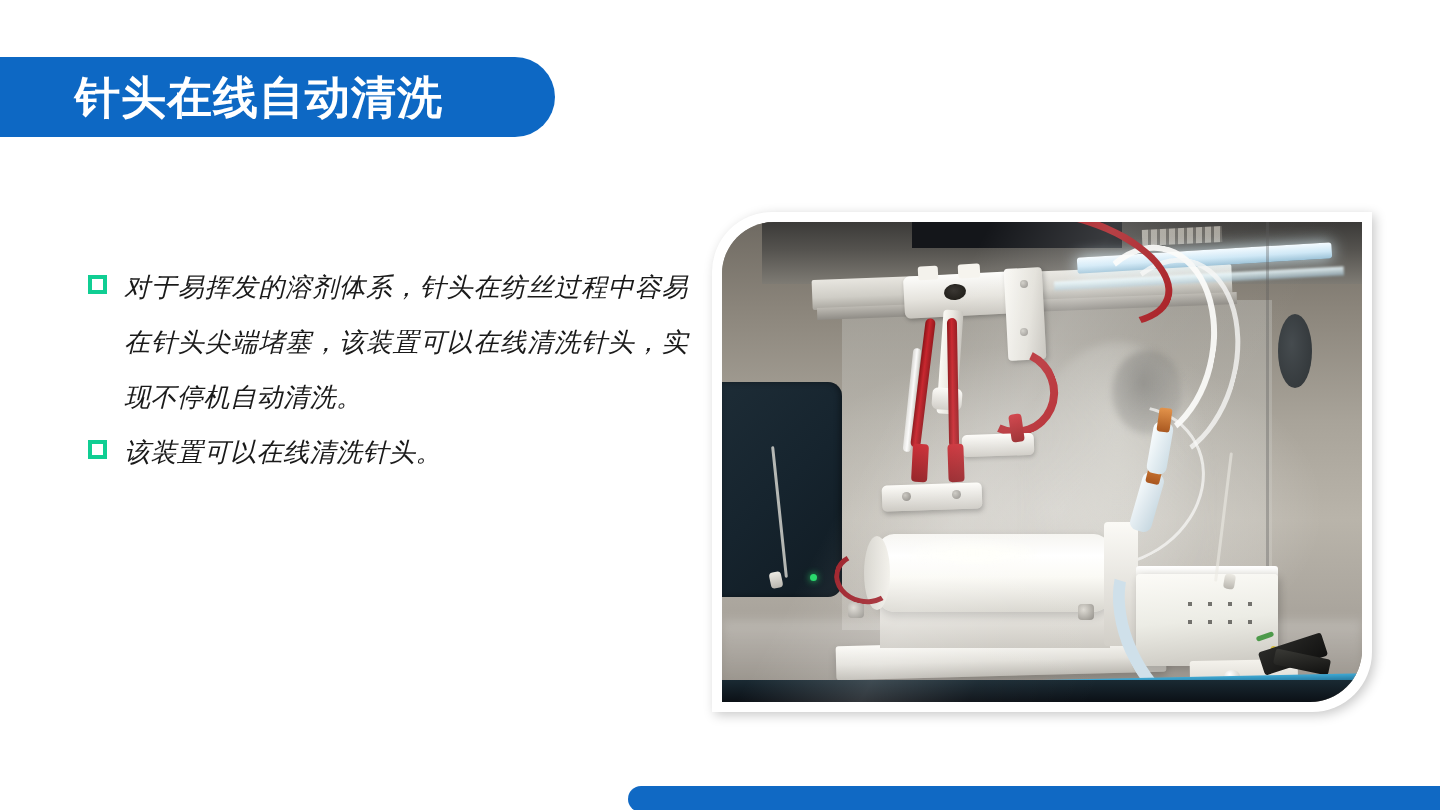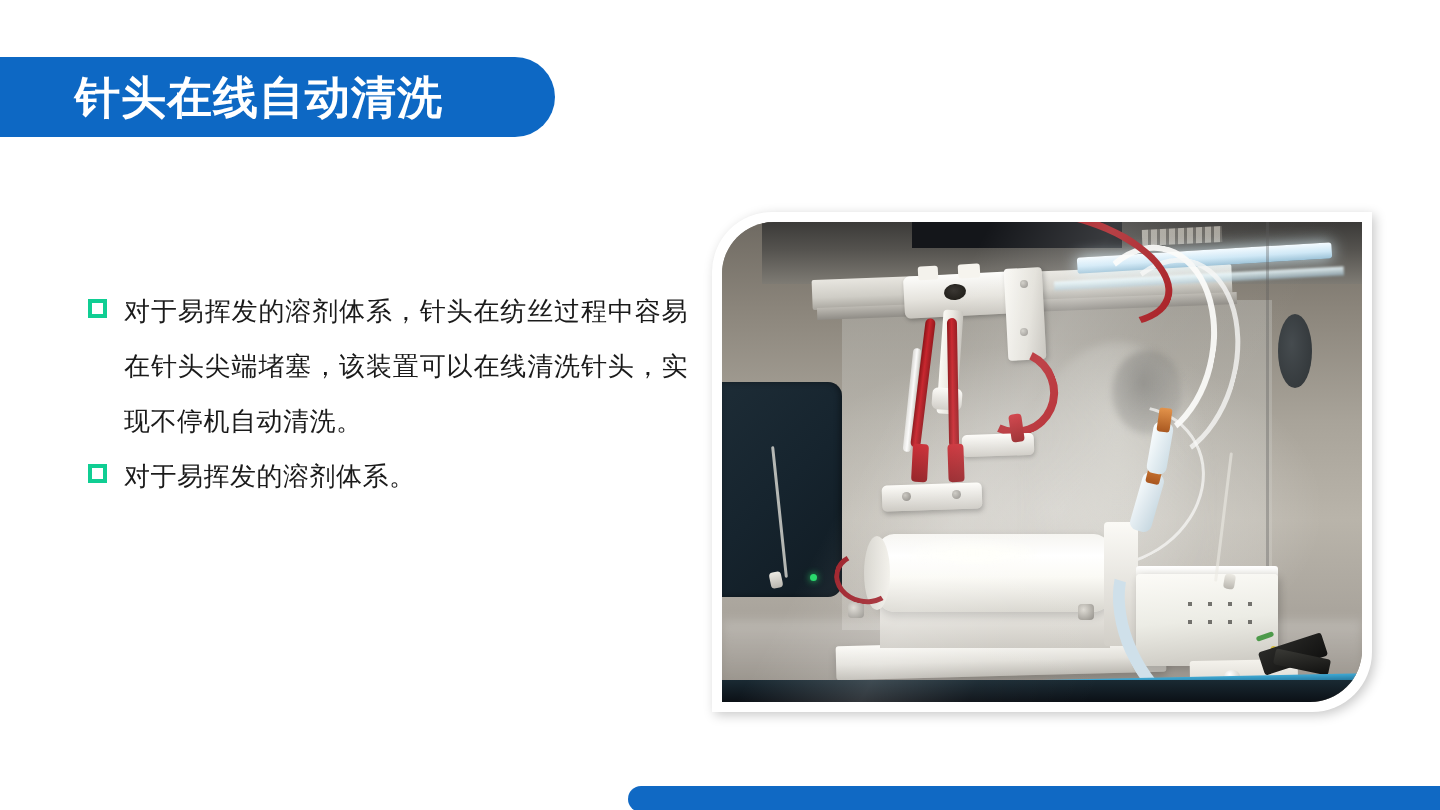--- a/index.html
+++ b/index.html
@@ -40,22 +40,23 @@
     letter-spacing: 1px;
     line-height: 1;
     white-space: nowrap;
     font-family: "Liberation Sans", "DejaVu Sans", sans-serif;
   }
 
   
   .bullet-list {
     position: absolute;
     left: 88px;
-    top: 284px;
+    top: 260px;
     width: 600px;
+    font-style: italic;
   }
   .bullet-item {
     display: flex;
     align-items: flex-start;
     margin-bottom: 0px;
   }
   .bullet-marker {
     flex: 0 0 auto;
     width: 19px;
     height: 19px;
@@ -555,21 +556,21 @@
 
   <div class="bullet-list">
 
     <div class="bullet-item">
       <span class="bullet-marker"></span>
       <span class="bullet-text">对于易挥发的溶剂体系，针头在纺丝过程中容易在针头尖端堵塞，该装置可以在线清洗针头，实现不停机自动清洗。</span>
     </div>
 
     <div class="bullet-item">
       <span class="bullet-marker"></span>
-      <span class="bullet-text">对于易挥发的溶剂体系。</span>
+      <span class="bullet-text">该装置可以在线清洗针头。</span>
     </div>
 
 
   </div>
 
   <div class="photo-frame">
     <div class="photo">
       <div class="ph-layer ph-bg"></div>
       <div class="ph-layer ph-backwall"></div>
       <div class="ph-layer ph-darkpanel"></div>

